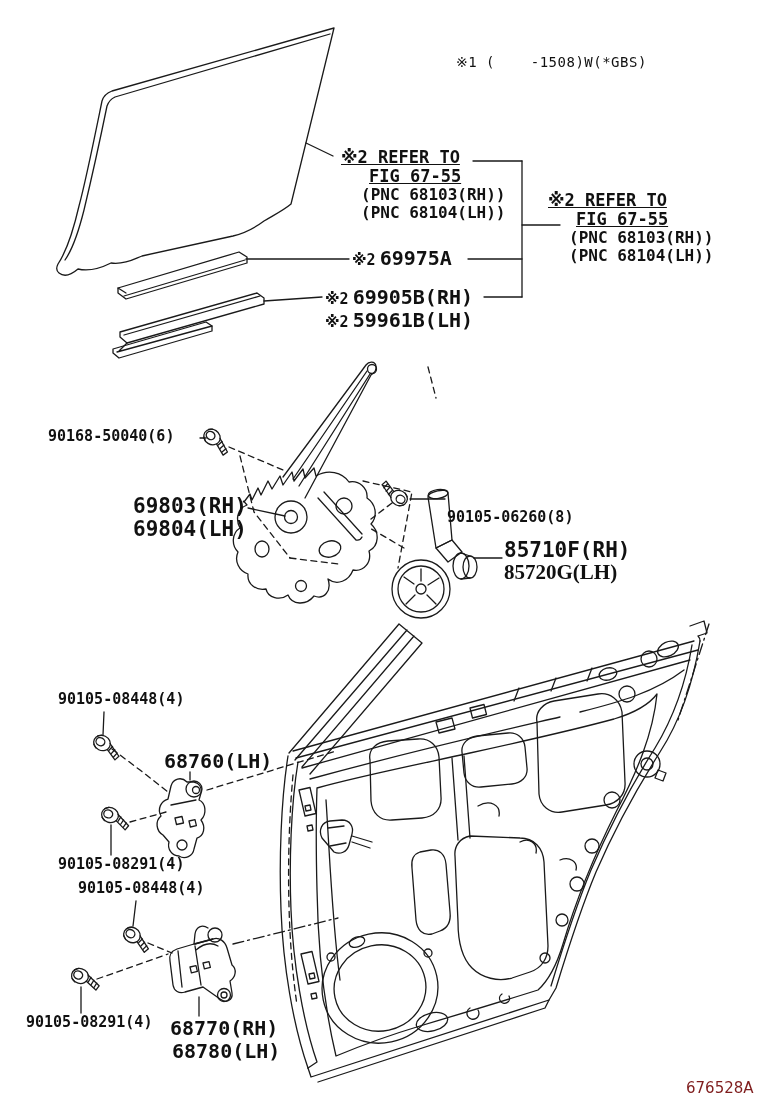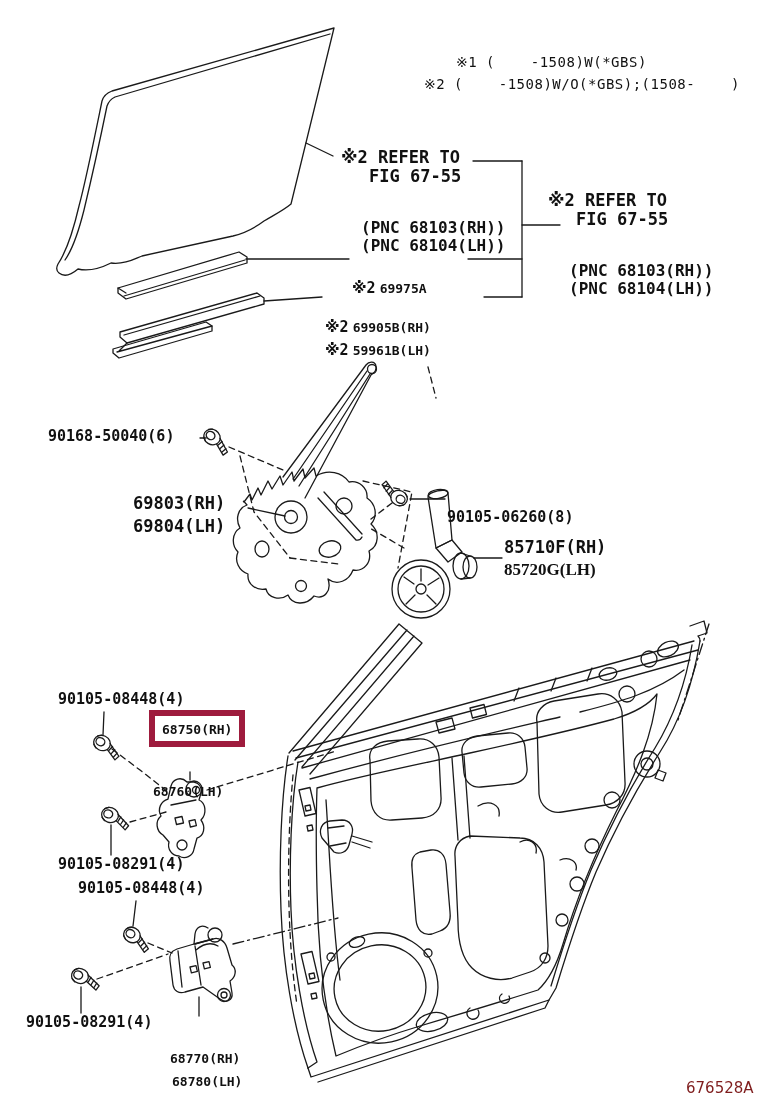--- a/index.html
+++ b/index.html
@@ -5,25 +5,25 @@
   html,body{margin:0;padding:0;background:#ffffff;}
   #page{position:relative;width:760px;height:1112px;background:#ffffff;overflow:hidden;
         font-family:"DejaVu Sans Mono","DejaVu Sans",monospace;}
   #art{position:absolute;left:0;top:0;}
   #art *{vector-effect:non-scaling-stroke;}
   .ln{stroke:#1a1a1a;stroke-width:1.3;fill:none;stroke-linecap:round;stroke-linejoin:round;}
   .dash{stroke-dasharray:6 4.5;}
   .dashdot{stroke-dasharray:11 4 2 4;}
   .lbl{position:absolute;color:#111;font-weight:bold;white-space:pre;line-height:1.05;}
   .sz-note{font-size:14px;font-weight:normal;letter-spacing:0.5px;}
-  .sz-ref{font-size:17px;}
-  .sz-pnc{font-size:16px;margin-top:33px;}
+  .sz-ref{font-size:17px;text-decoration:underline;}
+  .sz-pnc{font-size:16px;}
   .sz-mid{font-size:15px;}
-  .sz-big{font-size:17px;}
-  .sz-part{font-size:13px;margin-top:34px;}
+  .sz-big{font-size:21px;}
+  .sz-part{font-size:20px;}
   .callout{display:inline-flex;align-items:baseline;gap:4px;}
   .prefix{font-size:15px;font-weight:bold;}
   .hl{position:absolute;border:6px solid #9e1b3d;background:#ffffff;padding:3px 7px;}
   .code{font-family:"DejaVu Sans","Liberation Sans",sans-serif;font-size:15px;font-weight:normal;color:#7f1d1d;}
 </style>
 </head>
 <body>
 
 <div id="page">
 
@@ -204,21 +204,20 @@
     <path class="ln dash" d="M112,749 L140,770 L168,792"></path>
     <path class="ln dash" d="M130,822 L166,812"></path>
     <path class="ln dash" d="M148,943 L172,953"></path>
     <path class="ln dash" d="M97,979 L168,954"></path>
     <path class="ln dash" d="M207,790 L336,751"></path>
     <path class="ln dashdot" d="M233,944 L338,918"></path>
   </g>
 </svg>
 
   <div class="lbl sz-note" style="left:424px;top:55px;margin-left:32px;">※1 (    -1508)W(*GBS)</div>
-  <div class="lbl sz-note" style="left:424px;top:77px;">※2 (    -1508)W/O(*GBS);(1508-    )</div>
 
   <div class="lbl sz-ref" style="left:341px;top:149px;">※2 REFER TO</div>
   <div class="lbl sz-ref" style="left:369px;top:168px;">FIG 67-55</div>
   <div class="lbl sz-pnc" style="left:361px;top:187px;">(PNC 68103(RH))</div>
   <div class="lbl sz-pnc" style="left:361px;top:205px;">(PNC 68104(LH))</div>
 
   <div class="lbl sz-ref" style="left:548px;top:192px;">※2 REFER TO</div>
   <div class="lbl sz-ref" style="left:576px;top:211px;">FIG 67-55</div>
   <div class="lbl sz-pnc" style="left:569px;top:230px;">(PNC 68103(RH))</div>
   <div class="lbl sz-pnc" style="left:569px;top:248px;">(PNC 68104(LH))</div>
@@ -238,24 +237,21 @@
 
   <div class="lbl sz-mid" style="left:48px;top:429px;">90168-50040(6)</div>
   <div class="lbl sz-big" style="left:133px;top:495px;">69803(RH)</div>
   <div class="lbl sz-big" style="left:133px;top:518px;text-align:right;">69804(LH)</div>
   <div class="lbl sz-mid" style="left:447px;top:510px;">90105-06260(8)</div>
   <div class="lbl sz-big" style="left:504px;top:539px;">85710F(RH)</div>
   <div class="lbl sz-big" style="left:504px;top:561px;font-family:Liberation Serif, serif;">85720G(LH)</div>
 
   <div class="lbl sz-mid" style="left:58px;top:692px;">90105-08448(4)</div>
 
-  <div class="hl" style="left:149px;top:710px;">
-    <span class="lbl sz-part" style="position:static;">68750(RH)</span>
-  </div>
-  <div class="lbl sz-part" style="left:153px;top:751px;">68760(LH)</div>
+  <div class="lbl sz-part" style="left:164px;top:751px;">68760(LH)</div>
 
   <div class="lbl sz-mid" style="left:58px;top:857px;">90105-08291(4)</div>
   <div class="lbl sz-mid" style="left:78px;top:881px;">90105-08448(4)</div>
   <div class="lbl sz-mid" style="left:26px;top:1015px;">90105-08291(4)</div>
   <div class="lbl sz-part" style="left:170px;top:1018px;">68770(RH)</div>
   <div class="lbl sz-part" style="left:172px;top:1041px;">68780(LH)</div>
 
   <div class="lbl code" style="left:686px;top:1081px;">676528A</div>
 </div>
 

